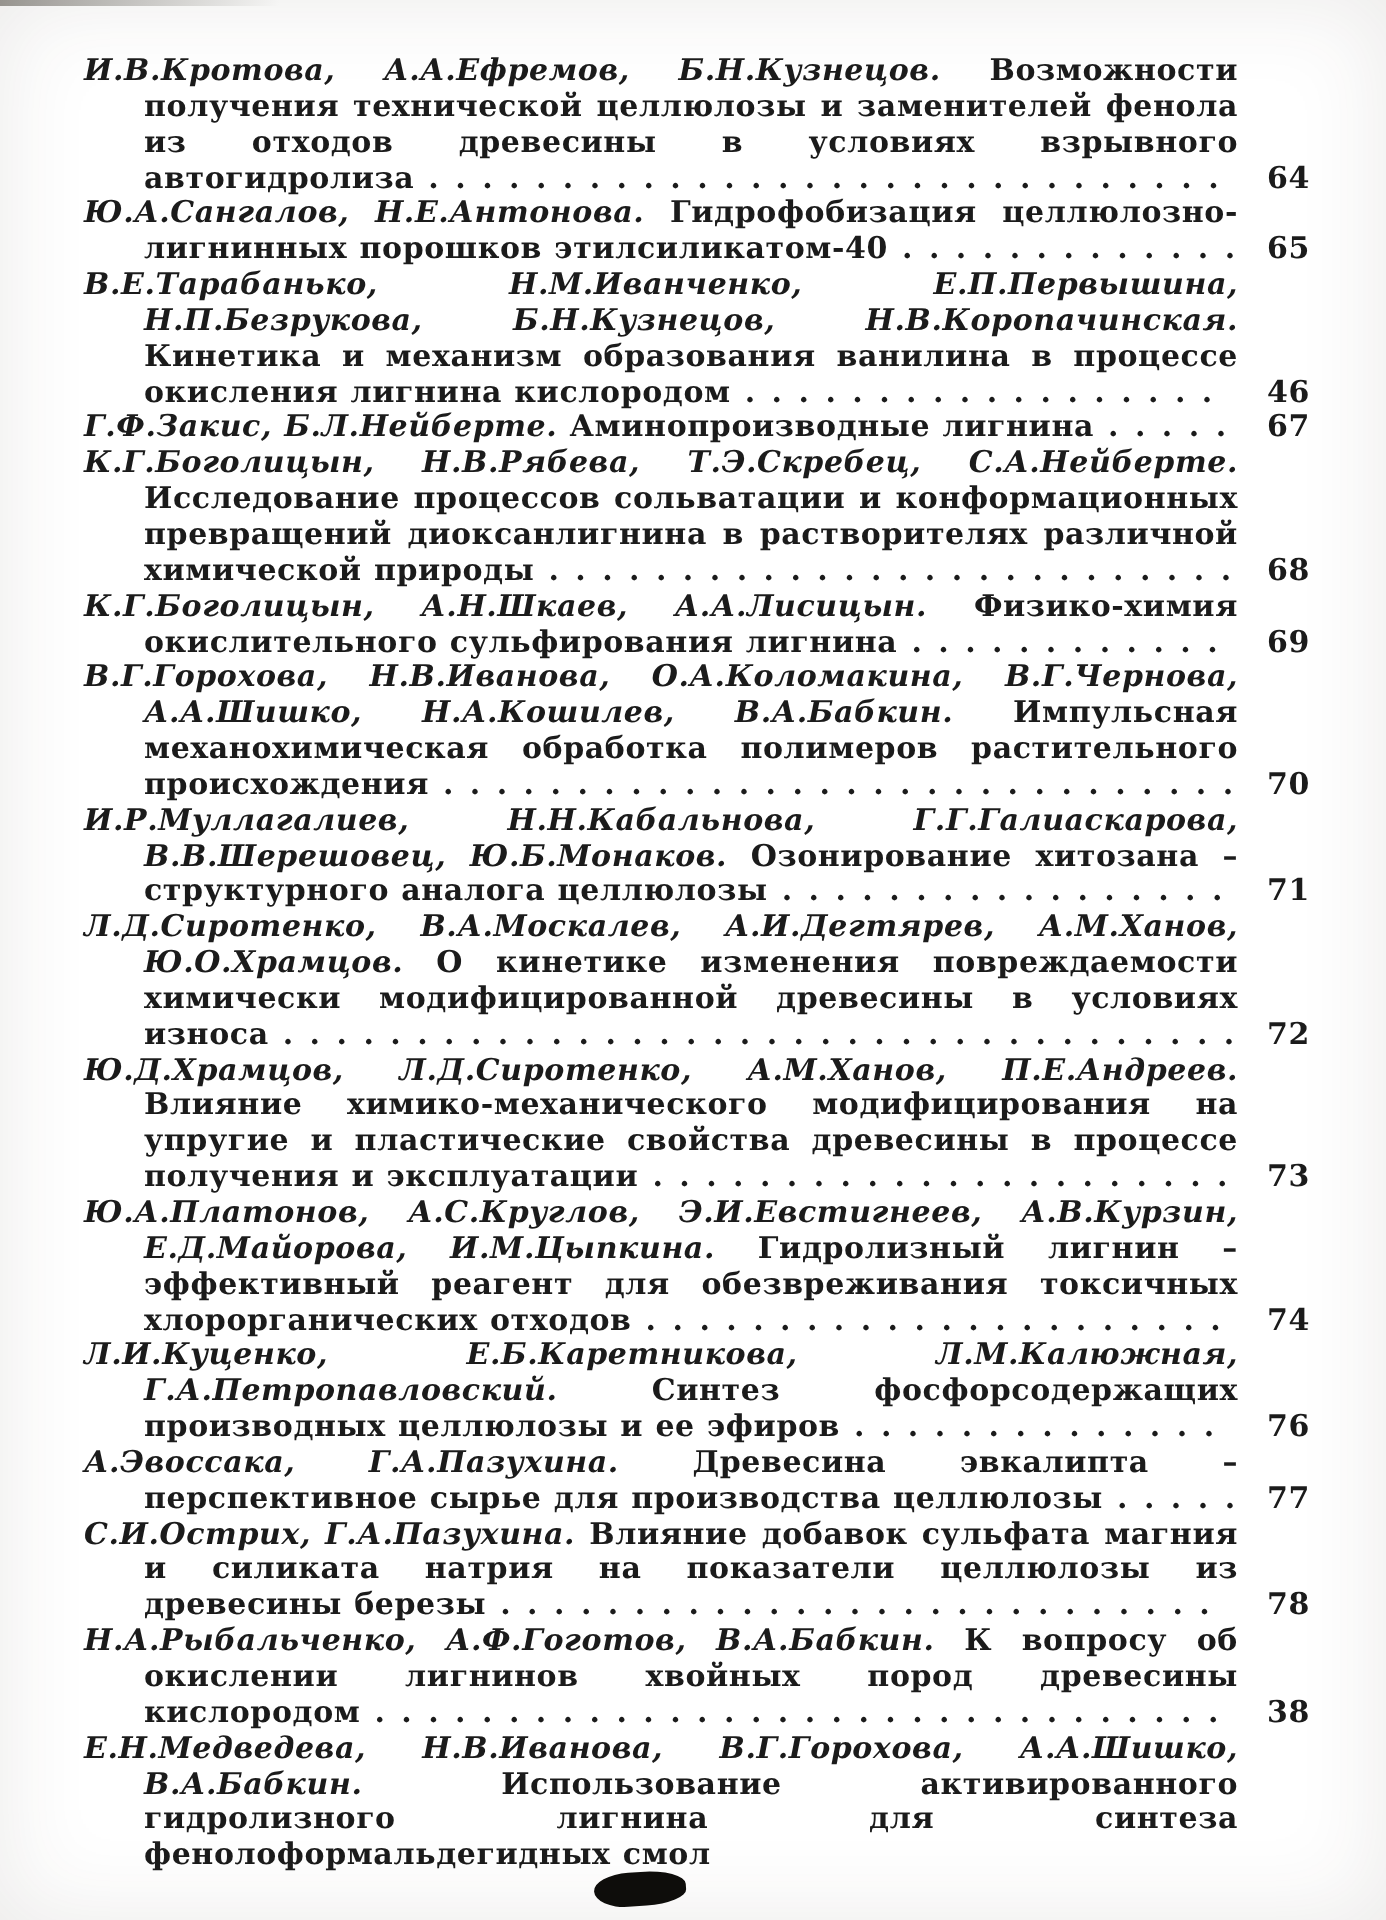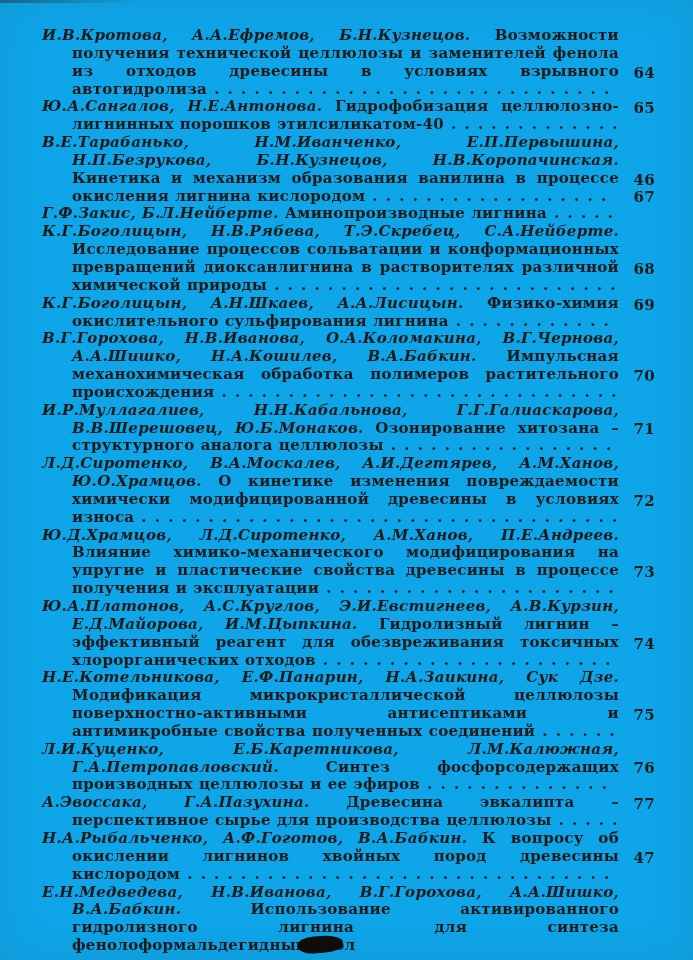--- a/index.html
+++ b/index.html
@@ -9,21 +9,21 @@
     height: 960px;
     background: #e9e6e0;
     font-family: "DejaVu Serif", "Liberation Serif", serif;
   }
   .page {
     position: relative;
     box-sizing: border-box;
     width: 693px;
     height: 960px;
     padding: 27px 38px 0 42px;
-    background: #0ea5e9;
+    background: #ffffff;
     color: #1b1b1b;
     overflow: hidden;
     box-shadow: inset 0 0 46px rgba(60,50,35,0.10);
   }
   .entries {
     font-size: 15px;
     line-height: 1.19;
     font-weight: bold;
     letter-spacing: 0.02em;
     word-spacing: 0.04em;
@@ -38,21 +38,21 @@
   }
   .authors {
     font-style: italic;
   }
   .dots {
     letter-spacing: 0.08em;
   }
   .pagenum {
     position: absolute;
     right: 0;
-    bottom: 16px;
+    bottom: 0;
     text-indent: 0;
     font-style: normal;
     font-weight: bold;
   }
   .ink-blot {
     position: absolute;
     left: 297px;
     top: 936px;
     width: 46px;
     height: 17px;
@@ -101,30 +101,30 @@
 
   <p class="entry"><span class="authors">Л.Д.Сиротенко, В.А.Москалев, А.И.Дегтярев, А.М.Ханов, Ю.О.Храмцов.</span>
 <span class="title">О кинетике изменения повреждаемости химически модифицированной древесины в условиях износа</span><span class="dots"> . . . . . . . . . . . . . . . . . . . . . . . . . . . . . . . . . . . .</span><span class="pagenum">72</span></p>
 
   <p class="entry"><span class="authors">Ю.Д.Храмцов, Л.Д.Сиротенко, А.М.Ханов, П.Е.Андреев.</span>
 <span class="title">Влияние химико-механического модифицирования на упругие и пластические свойства древесины в процессе получения и эксплуатации</span><span class="dots"> . . . . . . . . . . . . . . . . . . . . . .</span><span class="pagenum">73</span></p>
 
   <p class="entry"><span class="authors">Ю.А.Платонов, А.С.Круглов, Э.И.Евстигнеев, А.В.Курзин, Е.Д.Майорова, И.М.Цыпкина.</span>
 <span class="title">Гидролизный лигнин – эффективный реагент для обезвреживания токсичных хлорорганических отходов</span><span class="dots"> . . . . . . . . . . . . . . . . . . . . . .</span><span class="pagenum">74</span></p>
 
-  <p class="entry"><span class="authors">Н.Е.Котельникова, Е.Ф.Панарин, Н.А.Заикина, Сук Дзе.</span>
-<span class="title">Модификация микрокристаллической целлюлозы поверхностно-активными антисептиками и антимикробные свойства полученных соединений</span><span class="dots"> . . . . . .</span><span class="pagenum">75</span></p>
 
   <p class="entry"><span class="authors">Л.И.Куценко, Е.Б.Каретникова, Л.М.Калюжная, Г.А.Петропавловский.</span>
 <span class="title">Синтез фосфорсодержащих производных целлюлозы и ее эфиров</span><span class="dots"> . . . . . . . . . . . . . .</span><span class="pagenum">76</span></p>
 
   <p class="entry"><span class="authors">А.Эвоссака, Г.А.Пазухина.</span>
 <span class="title">Древесина эвкалипта – перспективное сырье для производства целлюлозы</span><span class="dots"> . . . . .</span><span class="pagenum">77</span></p>
 
+  <p class="entry"><span class="authors">С.И.Острих, Г.А.Пазухина.</span>
+<span class="title">Влияние добавок сульфата магния и силиката натрия на показатели целлюлозы из древесины березы</span><span class="dots"> . . . . . . . . . . . . . . . . . . . . . . . . . . .</span><span class="pagenum">78</span></p>
 
   <p class="entry"><span class="authors">Н.А.Рыбальченко, А.Ф.Гоготов, В.А.Бабкин.</span>
-<span class="title">К вопросу об окислении лигнинов хвойных пород древесины кислородом</span><span class="dots"> . . . . . . . . . . . . . . . . . . . . . . . . . . . . . . . .</span><span class="pagenum">47</span></p>
+<span class="title">К вопросу об окислении лигнинов хвойных пород древесины кислородом</span><span class="dots"> . . . . . . . . . . . . . . . . . . . . . . . . . . . . . . . .</span><span class="pagenum">38</span></p>
 
   <p class="entry"><span class="authors">Е.Н.Медведева, Н.В.Иванова, В.Г.Горохова, А.А.Шишко, В.А.Бабкин.</span>
 <span class="title">Использование активированного гидролизного лигнина для синтеза фенолоформальдегидных смол</span></p>
 </div>
   <div class="ink-blot"></div>
 </div>
 
 </body></html>

